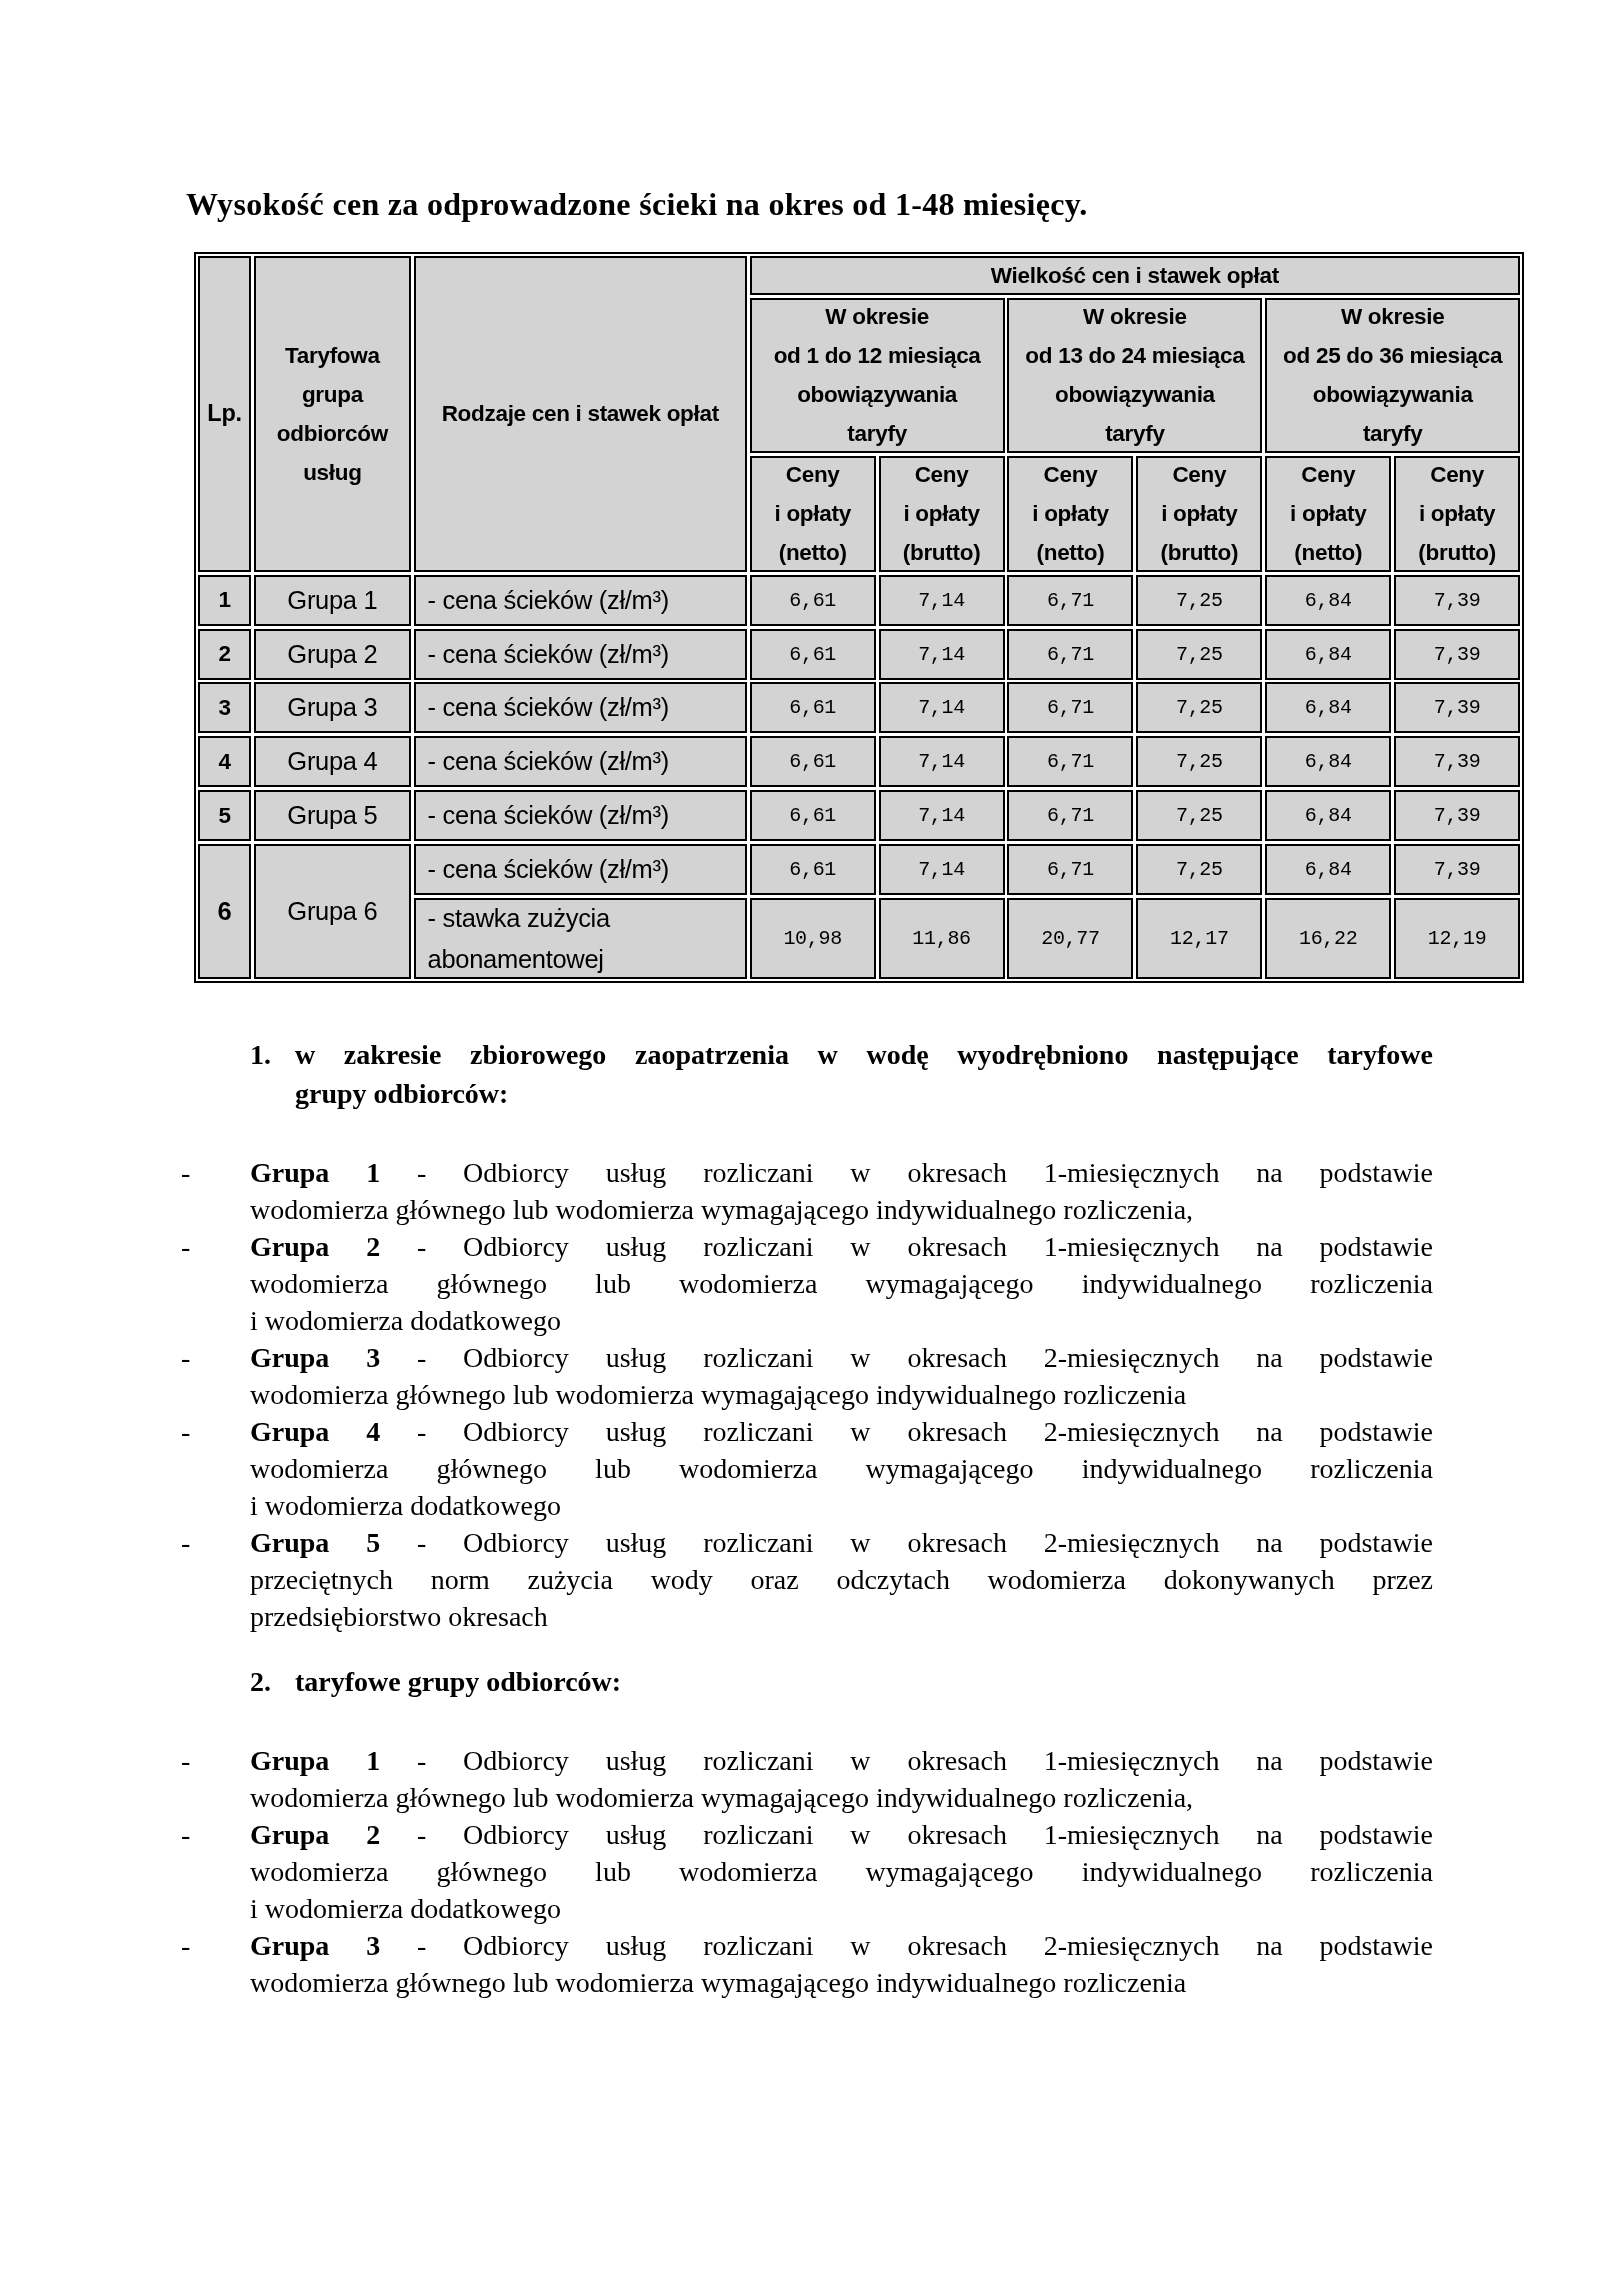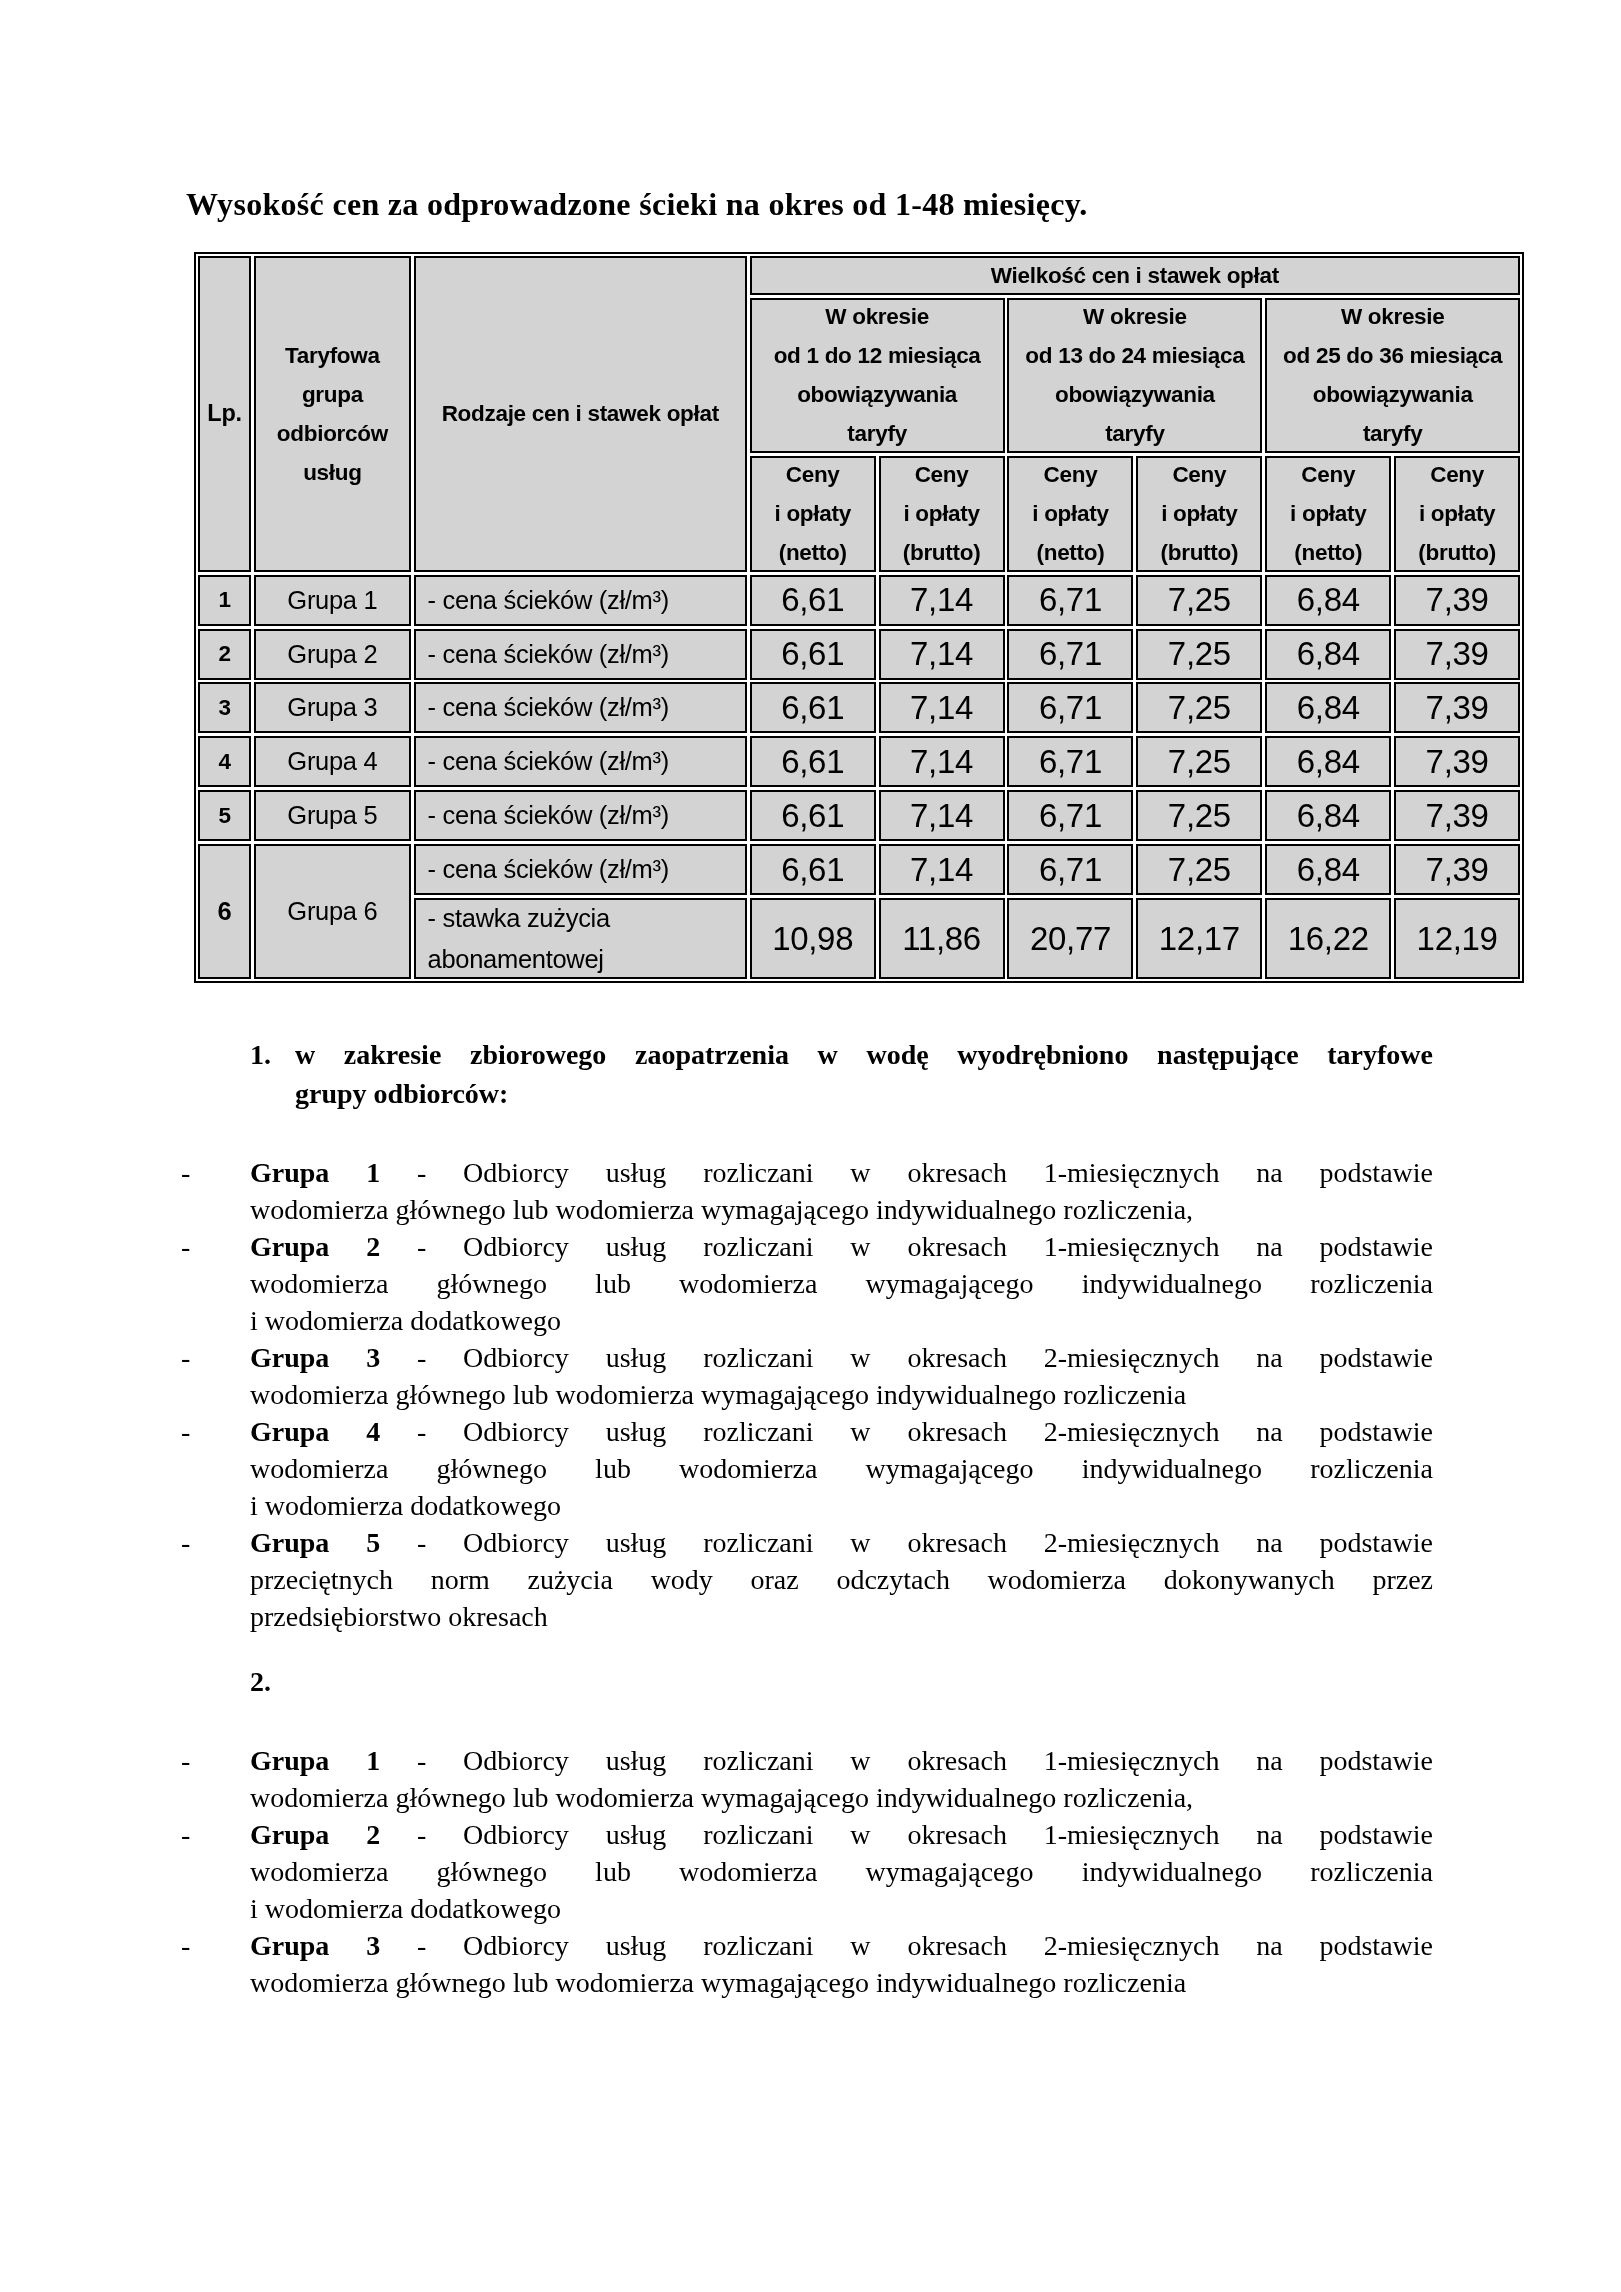--- a/index.html
+++ b/index.html
@@ -44,21 +44,21 @@
     justify-content: center;
     text-align: center;
     white-space: pre-line;
     font-family: "Liberation Sans", sans-serif;
     letter-spacing: -0.3px;
   }
   .hb { font-weight: bold; font-size: 22.5px; line-height: 39px; }
   .lph { font-size: 23.5px; }
   .lpn { font-size: 22.5px; font-weight: bold; }
   .grp { font-size: 25.5px; }
-  .val { font-size: 33px; }
+  .val { font-size: 20px; font-family: Liberation Mono, monospace; }
   .typ {
     font-size: 25.5px;
     justify-content: flex-start;
     text-align: left;
     padding-left: 11.8px;
   }
   .typ2 { line-height: 41px; }
 
   
   .text-flow {
@@ -252,20 +252,21 @@
         <div class="line">przeciętnych norm zużycia wody oraz odczytach wodomierza dokonywanych przez</div>
         <div class="line">przedsiębiorstwo okresach</div>
       </div>
     </div>
   </div>
 
   <div class="section-2">
     <div class="heading">
       <span class="h-num">2.</span>
       <div class="h-text">
+        <div>taryfowe grupy odbiorców:</div>
       </div>
     </div>
     <div>
       <div class="item">
         <span class="bullet">-</span>
         <div class="line"><span class="g">Grupa 1</span> <span>- Odbiorcy usług rozliczani w okresach 1-miesięcznych na podstawie</span></div>
         <div class="line">wodomierza głównego lub wodomierza wymagającego indywidualnego rozliczenia,</div>
 
       </div>
       <div class="item">

